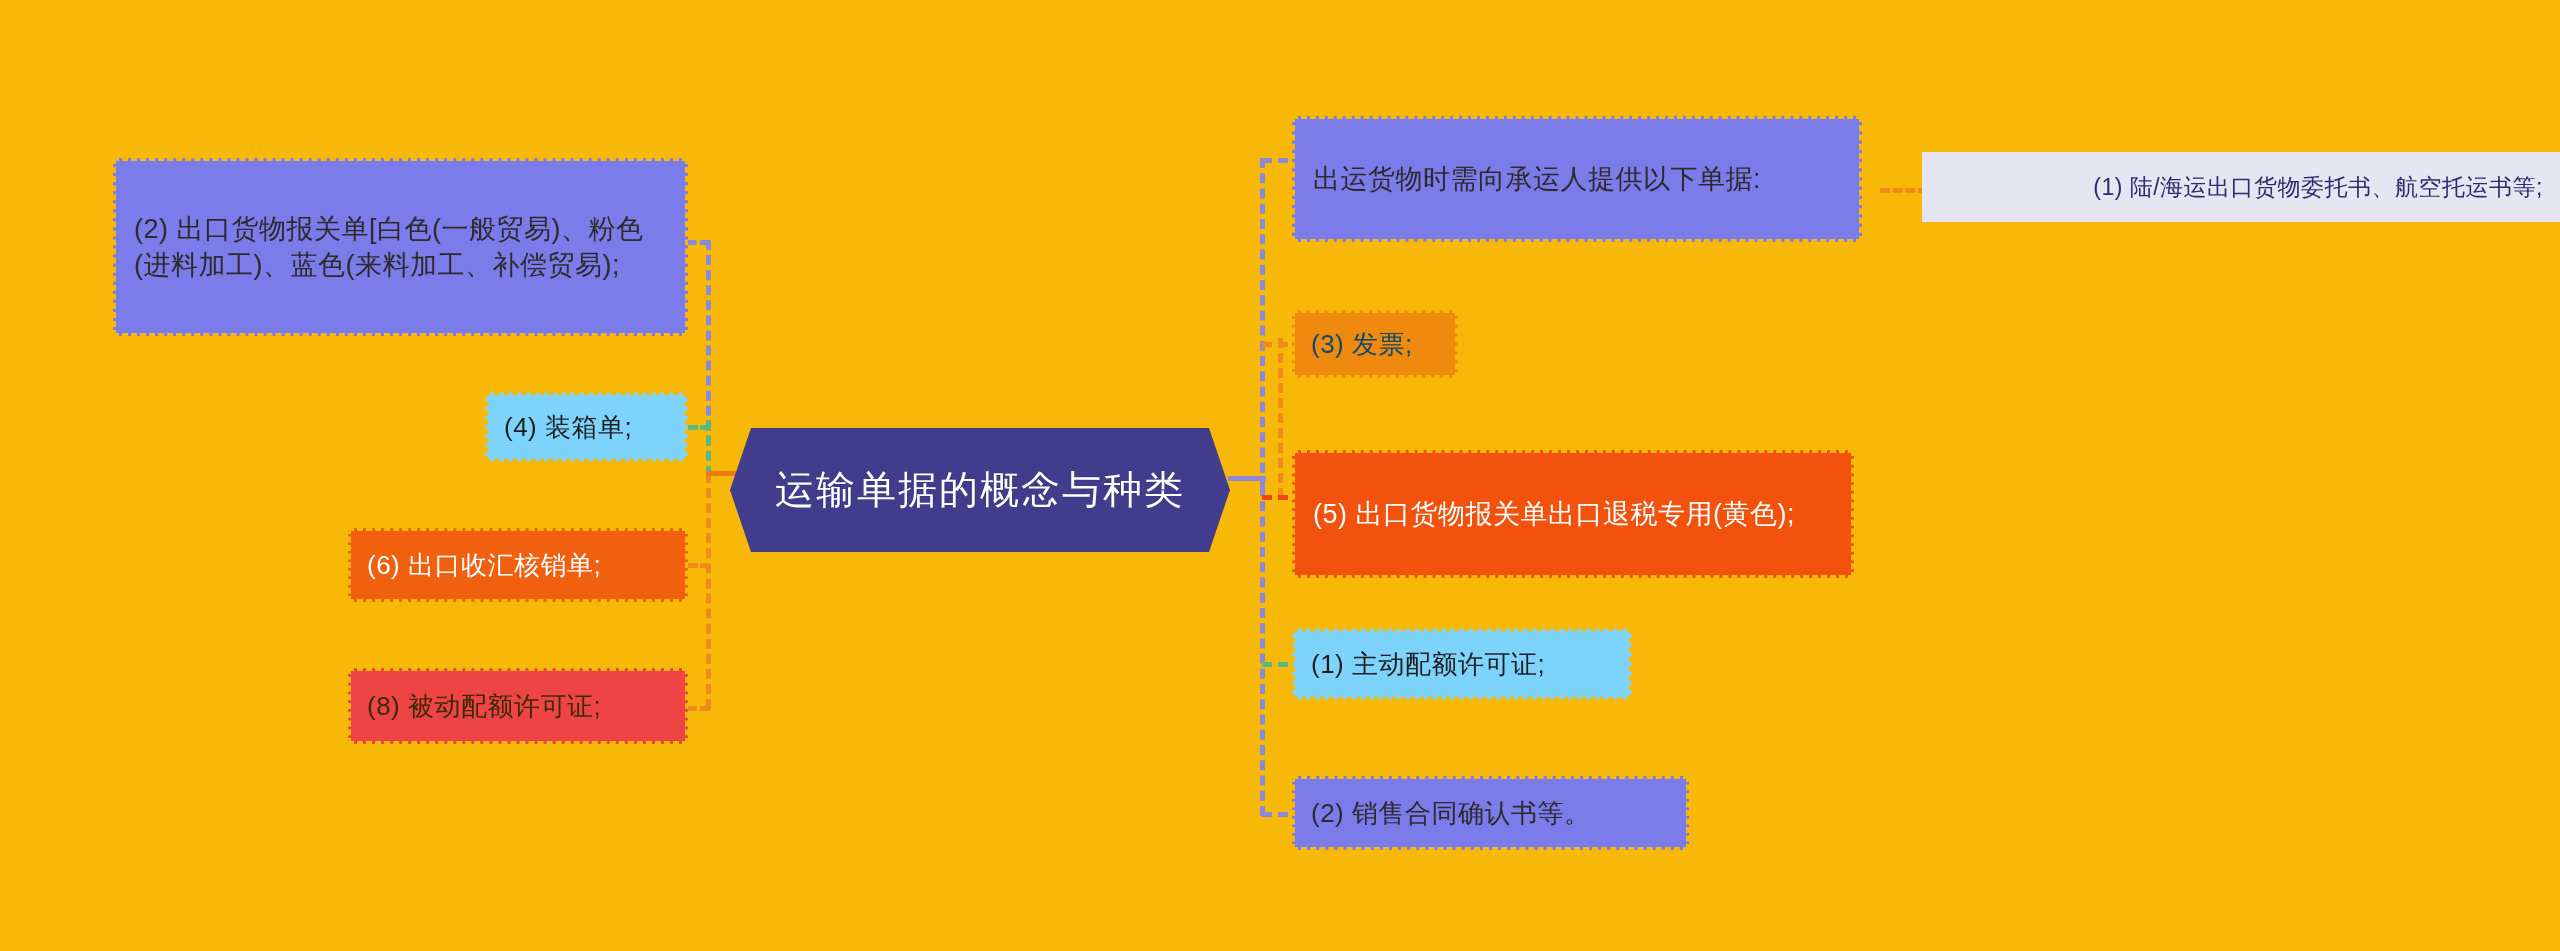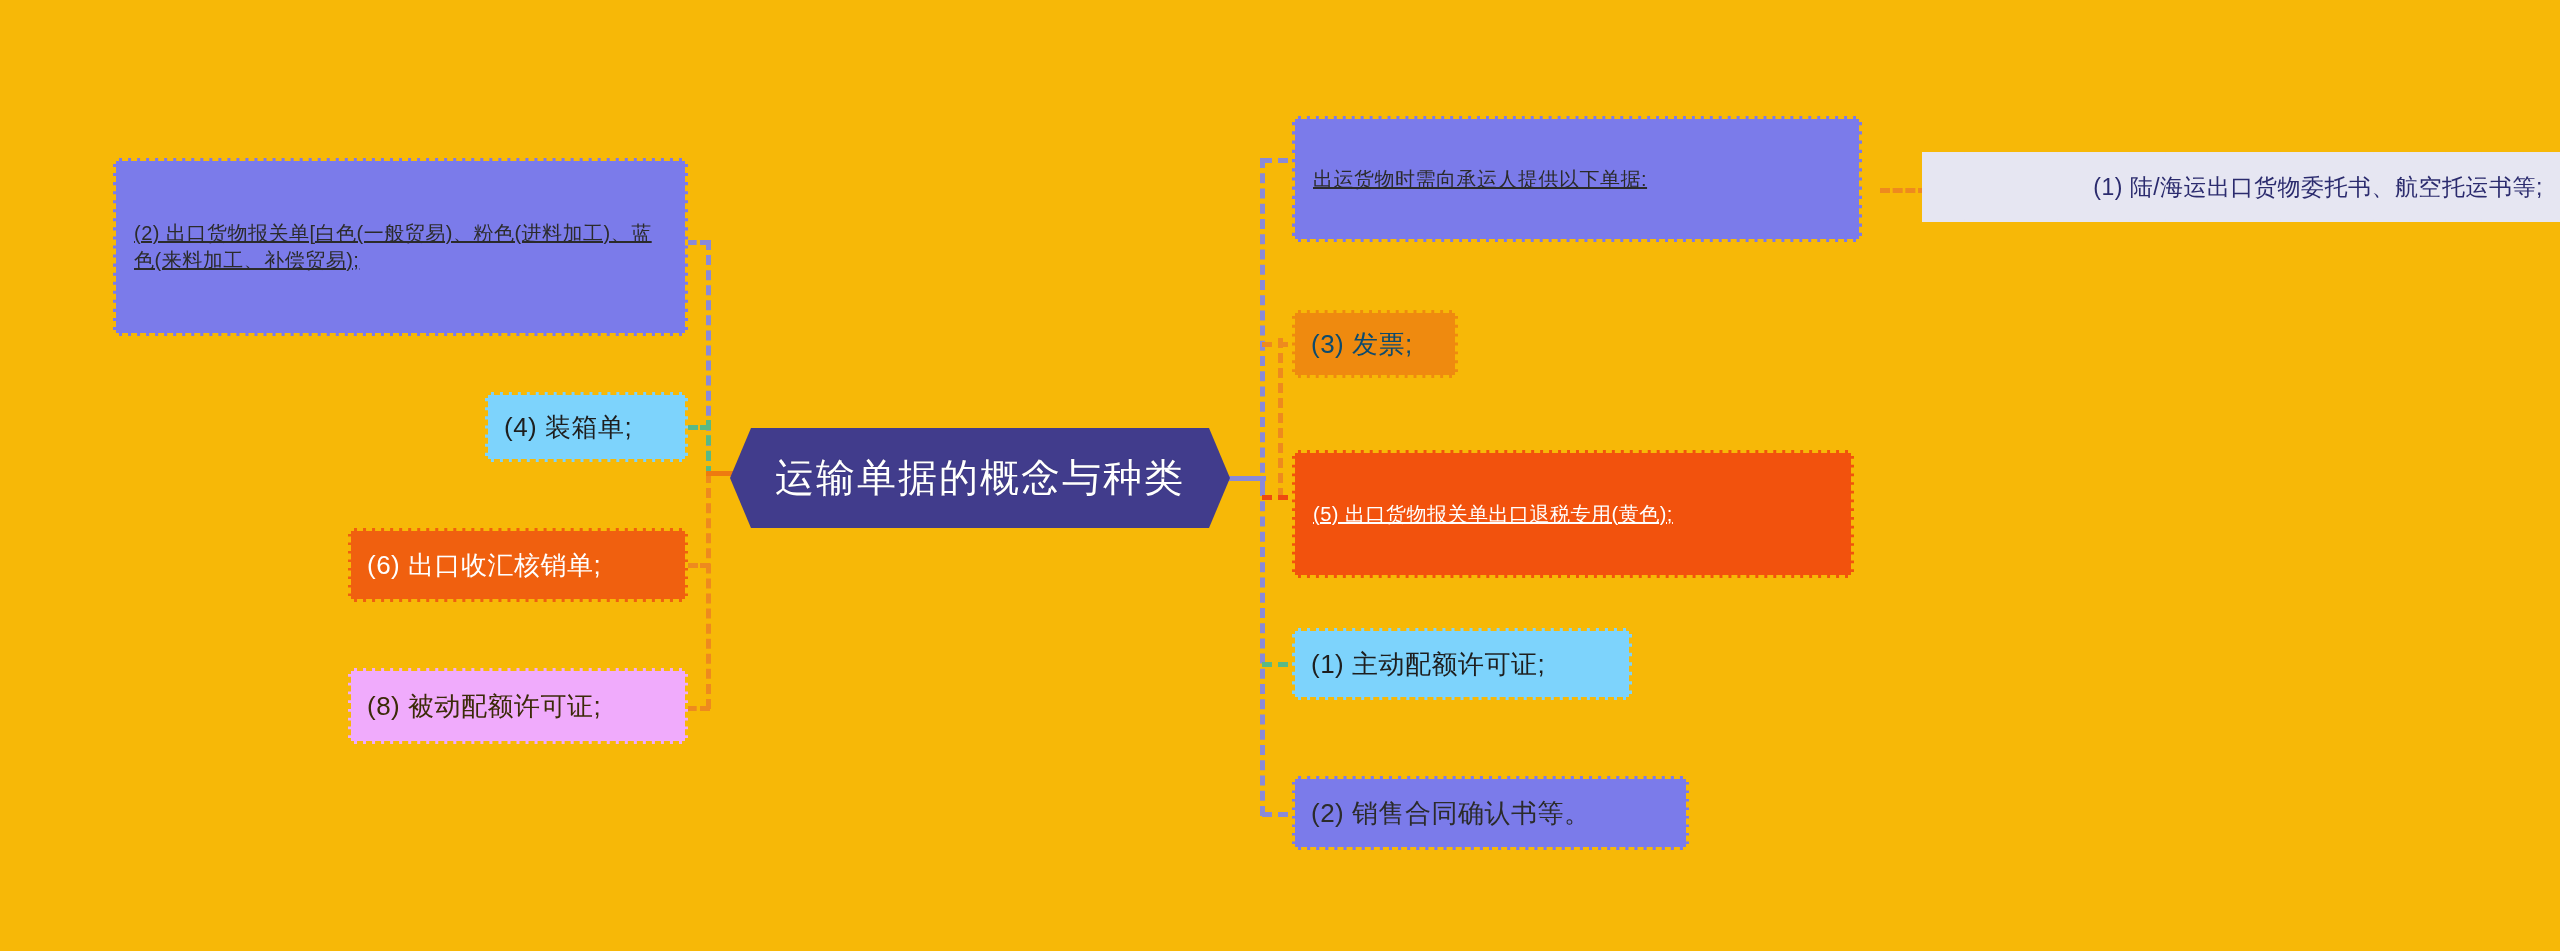--- a/index.html
+++ b/index.html
@@ -22,42 +22,42 @@
     word-break:break-all;
   }
   .node .txt { display:block; width:100%; }
 
   
   .c-peri  { background:#7B7BEA; color:#2B2B2B; }
   .c-green { background:#7dd3fc; color:#1E1E1E; }
   .c-red   { background:#F2520D; color:#FFFFFF; }
   .c-red2  { background:#F0600F; color:#FFFFFF; }
   .c-orng  { background:#EF8A0F; color:#0c4a6e; }
-  .c-orng2 { background:#f0abfc; color:#3B2A08; }
+  .c-orng2 { background:#ef4444; color:#3B2A08; }
   .c-white { background:#E6E6F2; color:#2B2B6E; border-color:#E6E6F2;text-align:right; }
 
   
   #hub {
     position:absolute;
-    left:730px; top:428px; width:500px; height:100px;
+    left:730px; top:428px; width:500px; height:124px;
     background:#413C8C;
     color:#FFFFFF;
     display:flex; align-items:center; justify-content:center;
     font-size:39px; letter-spacing:2px;
     clip-path:polygon(0% 50%, 4.2% 0%, 95.8% 0%, 100% 50%, 95.8% 100%, 4.2% 100%);
     text-shadow:0 0 1px rgba(0,0,0,.35);
   }
 
   
   .trunk { position:absolute; width:0; border-left-width:5px; border-left-style:dashed; }
   .stub  { position:absolute; height:0; border-top-width:5px; border-top-style:dashed; }
   .solid { position:absolute; height:5px; }
 
   
-  .fs-big  { font-size:20px;text-decoration:underline; }
+  .fs-big  { font-size:27px; }
   .fs-mid  { font-size:26px; }
   .fs-sm   { font-size:23px; }
 </style>
 </head>
 <body>
 
 <div id="stage">
 
   <div class="trunk" style="left:706px; top:240px; height:236px; border-left-color:#8A8AD8;"></div>
   <div class="trunk" style="left:706px; top:420px; height:56px; border-left-color:#59B985;"></div>

